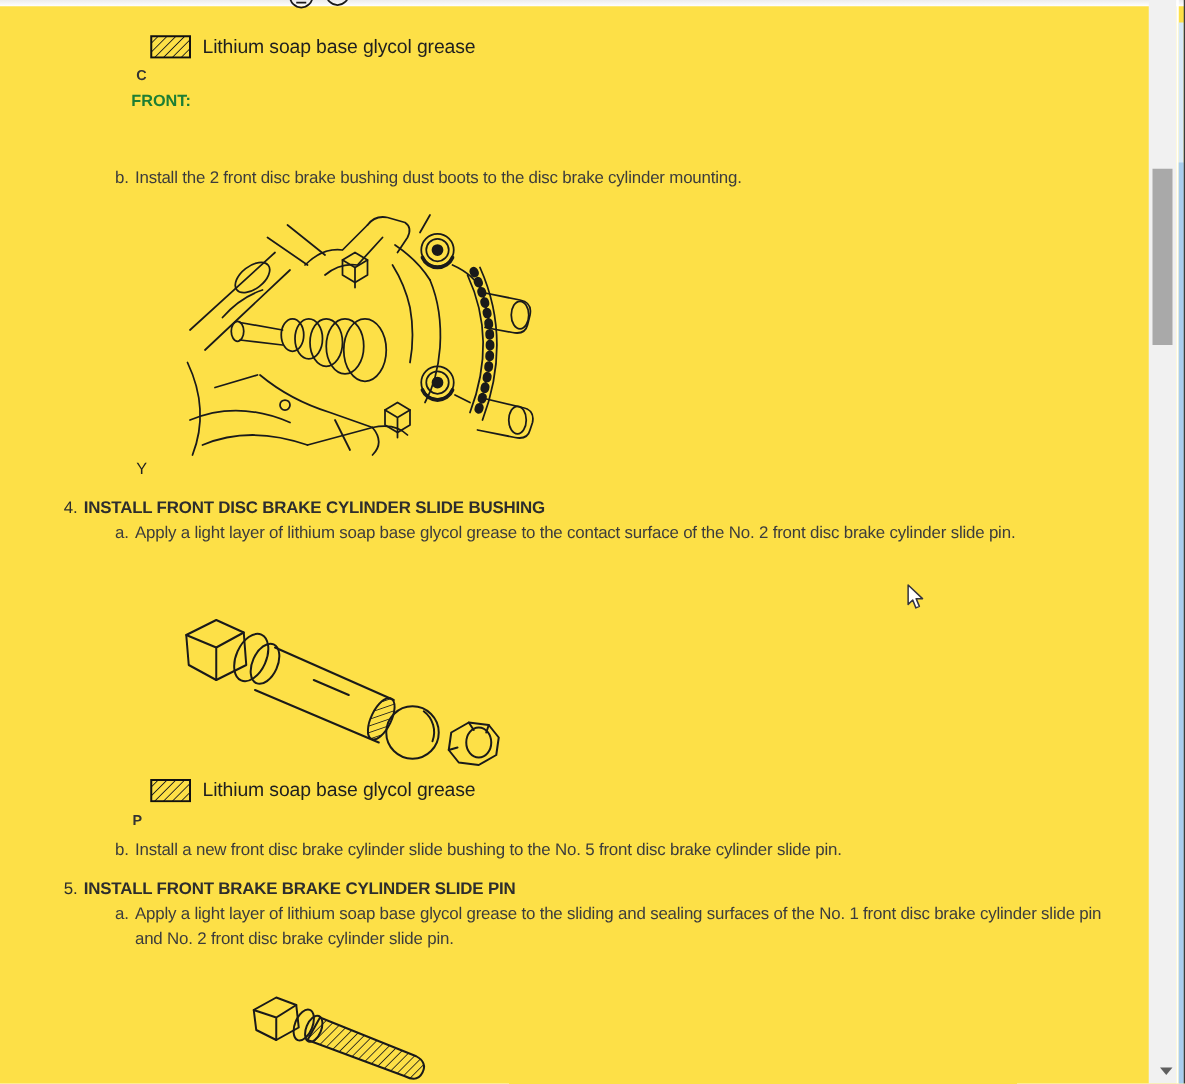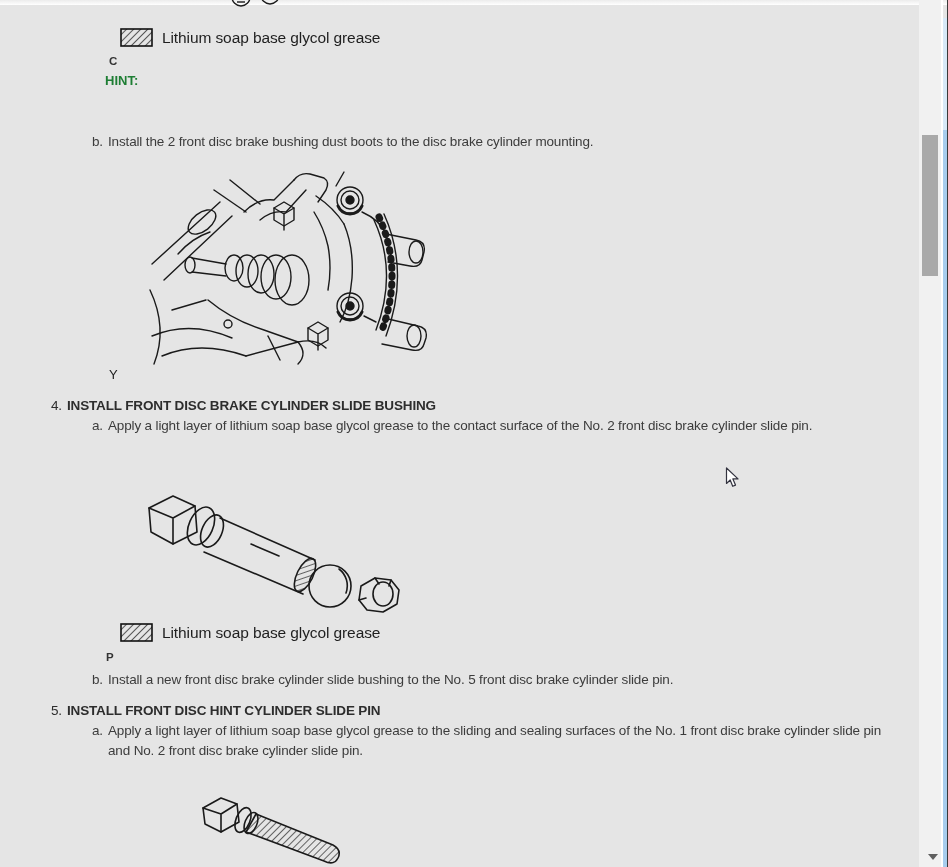--- a/index.html
+++ b/index.html
@@ -1,18 +1,18 @@
 <!DOCTYPE html>
 <html><head>
 <meta charset="utf-8">
 <style>
   html,body{margin:0;padding:0;background:#fff;}
   .screen{
     position:relative;width:948px;height:867px;overflow:hidden;
-    background:#e5e5e5;font-family:"Liberation Sans",sans-serif;color:#3a3a3a;
+    background:#fde047;font-family:"Liberation Sans",sans-serif;color:#3a3a3a;
   }
   .abs{position:absolute;}
   .top-fade{left:0;top:0;width:948px;height:5px;
     background:linear-gradient(#ececec,#ffffff);}
   
   .legend{display:flex;align-items:center;gap:9px;}
   .legend-label{font-size:15.5px;color:#1f1f1f;letter-spacing:-0.1px;}
   .fig-code{font-size:11.5px;font-weight:700;color:#333;}
   .fig-code-light{font-size:13px;font-weight:400;color:#222;}
   
@@ -58,21 +58,21 @@
         <pattern id="hsw1" width="5" height="5" patternUnits="userSpaceOnUse" patternTransform="rotate(45)">
           <line x1="0" y1="0" x2="0" y2="5" stroke="#1a1a1a" stroke-width="1.4"></line>
         </pattern>
       </defs>
       <rect x="1" y="1" width="31" height="17" fill="url(#hsw1)" stroke="#111" stroke-width="1.6"></rect>
     </svg>
     <span class="legend-label">Lithium soap base glycol grease</span>
   </div>
   <div class="abs fig-code" style="left:109px;top:55px">C</div>
 
-  <div class="abs hint-head" style="left:105px;top:73px;color:#1e7e34">HINT:</div>
+  <div class="abs hint-head" style="left:105px;top:73px;color:#1e7e34">FRONT:</div>
 
   <div class="abs li" style="left:92px;top:132px">
     <span class="marker">b.</span>
     <span>Install the 2 front disc brake bushing dust boots to the disc brake cylinder mounting.</span>
   </div>
 
   <svg class="abs" style="left:148px;top:168px" width="280" height="200" viewBox="0 0 280 200">
     <g stroke="#1a1a1a" stroke-width="1.4" fill="none" stroke-linecap="round" stroke-linejoin="round">
       <path d="M4 96 L72 34"></path>
       <path d="M16 112 L84 48"></path>
@@ -174,21 +174,21 @@
   </div>
   <div class="abs fig-code" style="left:106px;top:651px">P</div>
 
   <div class="abs li" style="left:92px;top:670px">
     <span class="marker">b.</span>
     <span>Install a new front disc brake cylinder slide bushing to the No. 5 front disc brake cylinder slide pin.</span>
   </div>
 
   <div class="abs step-head" style="left:51px;top:701px">
     <span class="num">5.</span>
-    <span class="ttl">INSTALL FRONT DISC HINT CYLINDER SLIDE PIN</span>
+    <span class="ttl">INSTALL FRONT BRAKE BRAKE CYLINDER SLIDE PIN</span>
   </div>
   <div class="abs li" style="left:92px;top:721px">
     <span class="marker">a.</span>
     <span class="wrap-795">Apply a light layer of lithium soap base glycol grease to the sliding and sealing surfaces of the No. 1 front disc brake cylinder slide pin and No. 2 front disc brake cylinder slide pin.</span>
   </div>
 
   <svg class="abs" style="left:195px;top:790px" width="152" height="80" viewBox="0 0 152 80">
     <defs>
       <pattern id="h3" width="5" height="5" patternUnits="userSpaceOnUse" patternTransform="rotate(45)">
         <line x1="0" y1="0" x2="0" y2="5" stroke="#1a1a1a" stroke-width="1.3"></line>

